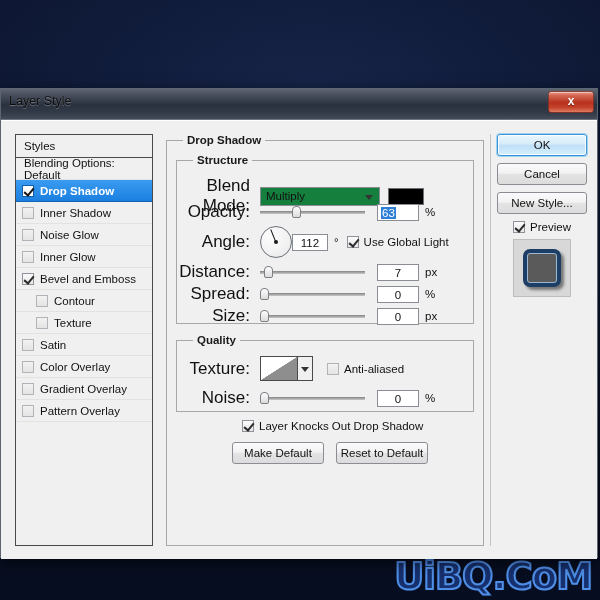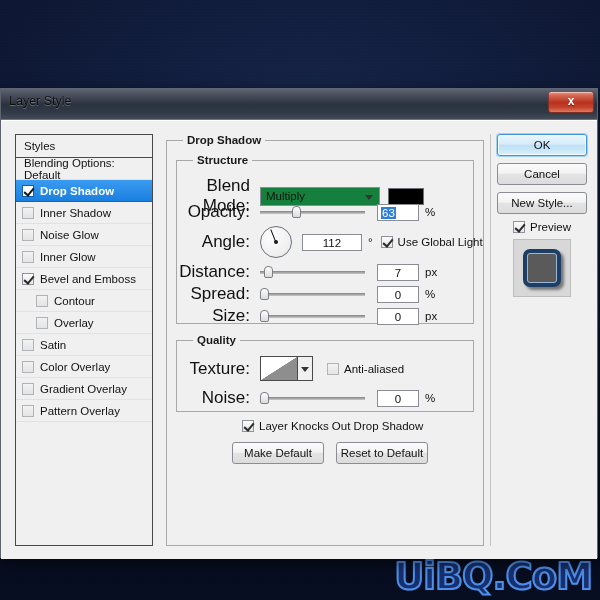--- a/index.html
+++ b/index.html
@@ -488,21 +488,21 @@
           <div class="style-row">
             <span class="cb on"></span>
             <span>Bevel and Emboss</span>
           </div>
           <div class="style-row indent">
             <span class="cb off"></span>
             <span>Contour</span>
           </div>
           <div class="style-row indent">
             <span class="cb off"></span>
-            <span>Overlay</span>
+            <span>Texture</span>
           </div>
           <div class="style-row">
             <span class="cb off"></span>
             <span>Satin</span>
           </div>
           <div class="style-row">
             <span class="cb off"></span>
             <span>Color Overlay</span>
           </div>
           <div class="style-row">
@@ -544,21 +544,21 @@
         <div class="num sel" style="width:42px; margin-left:12px;"><span>63</span></div>
         <span class="unit">%</span>
       </div>
 
       <div class="row" style="left:10px; top:92px;">
         <span class="lbl">Angle:</span>
         <div class="dial">
           <div class="needle" id="angle-needle" style="transform: rotate(-112deg);"></div>
           <div class="hub"></div>
         </div>
-        <div class="num" style="width:60px; margin-left:10px;">112</div>
+        <div class="num" style="width:36px; margin-left:0;">112</div>
         <span class="unit">°</span>
         <div class="ck-inline" style="margin-left:8px;">
           <span class="cb on"></span>
           <span>Use Global Light</span>
         </div>
       </div>
 
       <div class="row" style="left:10px; top:128px;">
         <span class="lbl">Distance:</span>
         <div class="slider" style="width:105px;">

